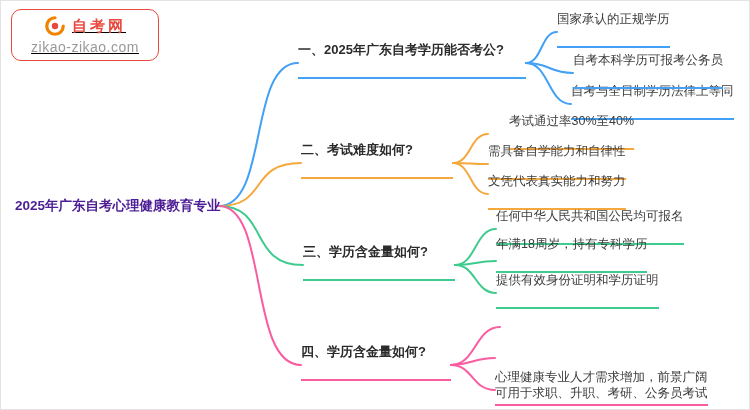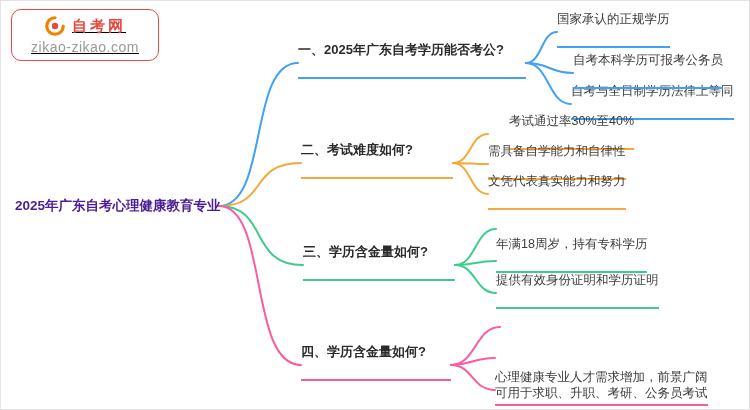--- a/index.html
+++ b/index.html
@@ -93,19 +93,20 @@
   <div class="node branch" style="left: 300px; top: 342px; width: 150px; border-bottom-color: rgb(250, 92, 162);">四、学历含金量如何?</div>
 
   <div class="node leaf" style="left: 556px; top: 9px; border-bottom-color: rgb(66, 160, 245);">国家承认的正规学历</div>
   <div class="node leaf" style="left: 570px; top: 81px; border-bottom-color: rgb(66, 160, 245);">自考与全日制学历法律上等同</div>
   <div class="node leaf" style="left: 572px; top: 50px; border-bottom-color: rgb(66, 160, 245);">自考本科学历可报考公务员</div>
 
   <div class="node leaf" style="left: 508px; top: 111px; border-bottom-color: rgb(245, 168, 60);">考试通过率30%至40%</div>
   <div class="node leaf" style="left: 487px; top: 141px; border-bottom-color: rgb(245, 168, 60);">需具备自学能力和自律性</div>
   <div class="node leaf" style="left: 487px; top: 171px; border-bottom-color: rgb(245, 168, 60);">文凭代表真实能力和努力</div>
 
+  <div class="node leaf" style="left: 495px; top: 206px; border-bottom-color: rgb(63, 203, 142);">任何中华人民共和国公民均可报名</div>
   <div class="node leaf" style="left: 495px; top: 234px; border-bottom-color: rgb(63, 203, 142);">年满18周岁，持有专科学历</div>
   <div class="node leaf" style="left: 495px; top: 270px; border-bottom-color: rgb(63, 203, 142);">提供有效身份证明和学历证明</div>
 
   <div class="node leaf" style="left: 494px; top: 335px; border-bottom-color: rgb(250, 92, 162); margin-top: 48px;">可用于求职、升职、考研、公务员考试</div>
   <div class="node leaf" style="left: 494px; top: 367px; border-bottom-color: rgb(250, 92, 162);">心理健康专业人才需求增加，前景广阔</div>
 
 </div>
 
 </body></html>

